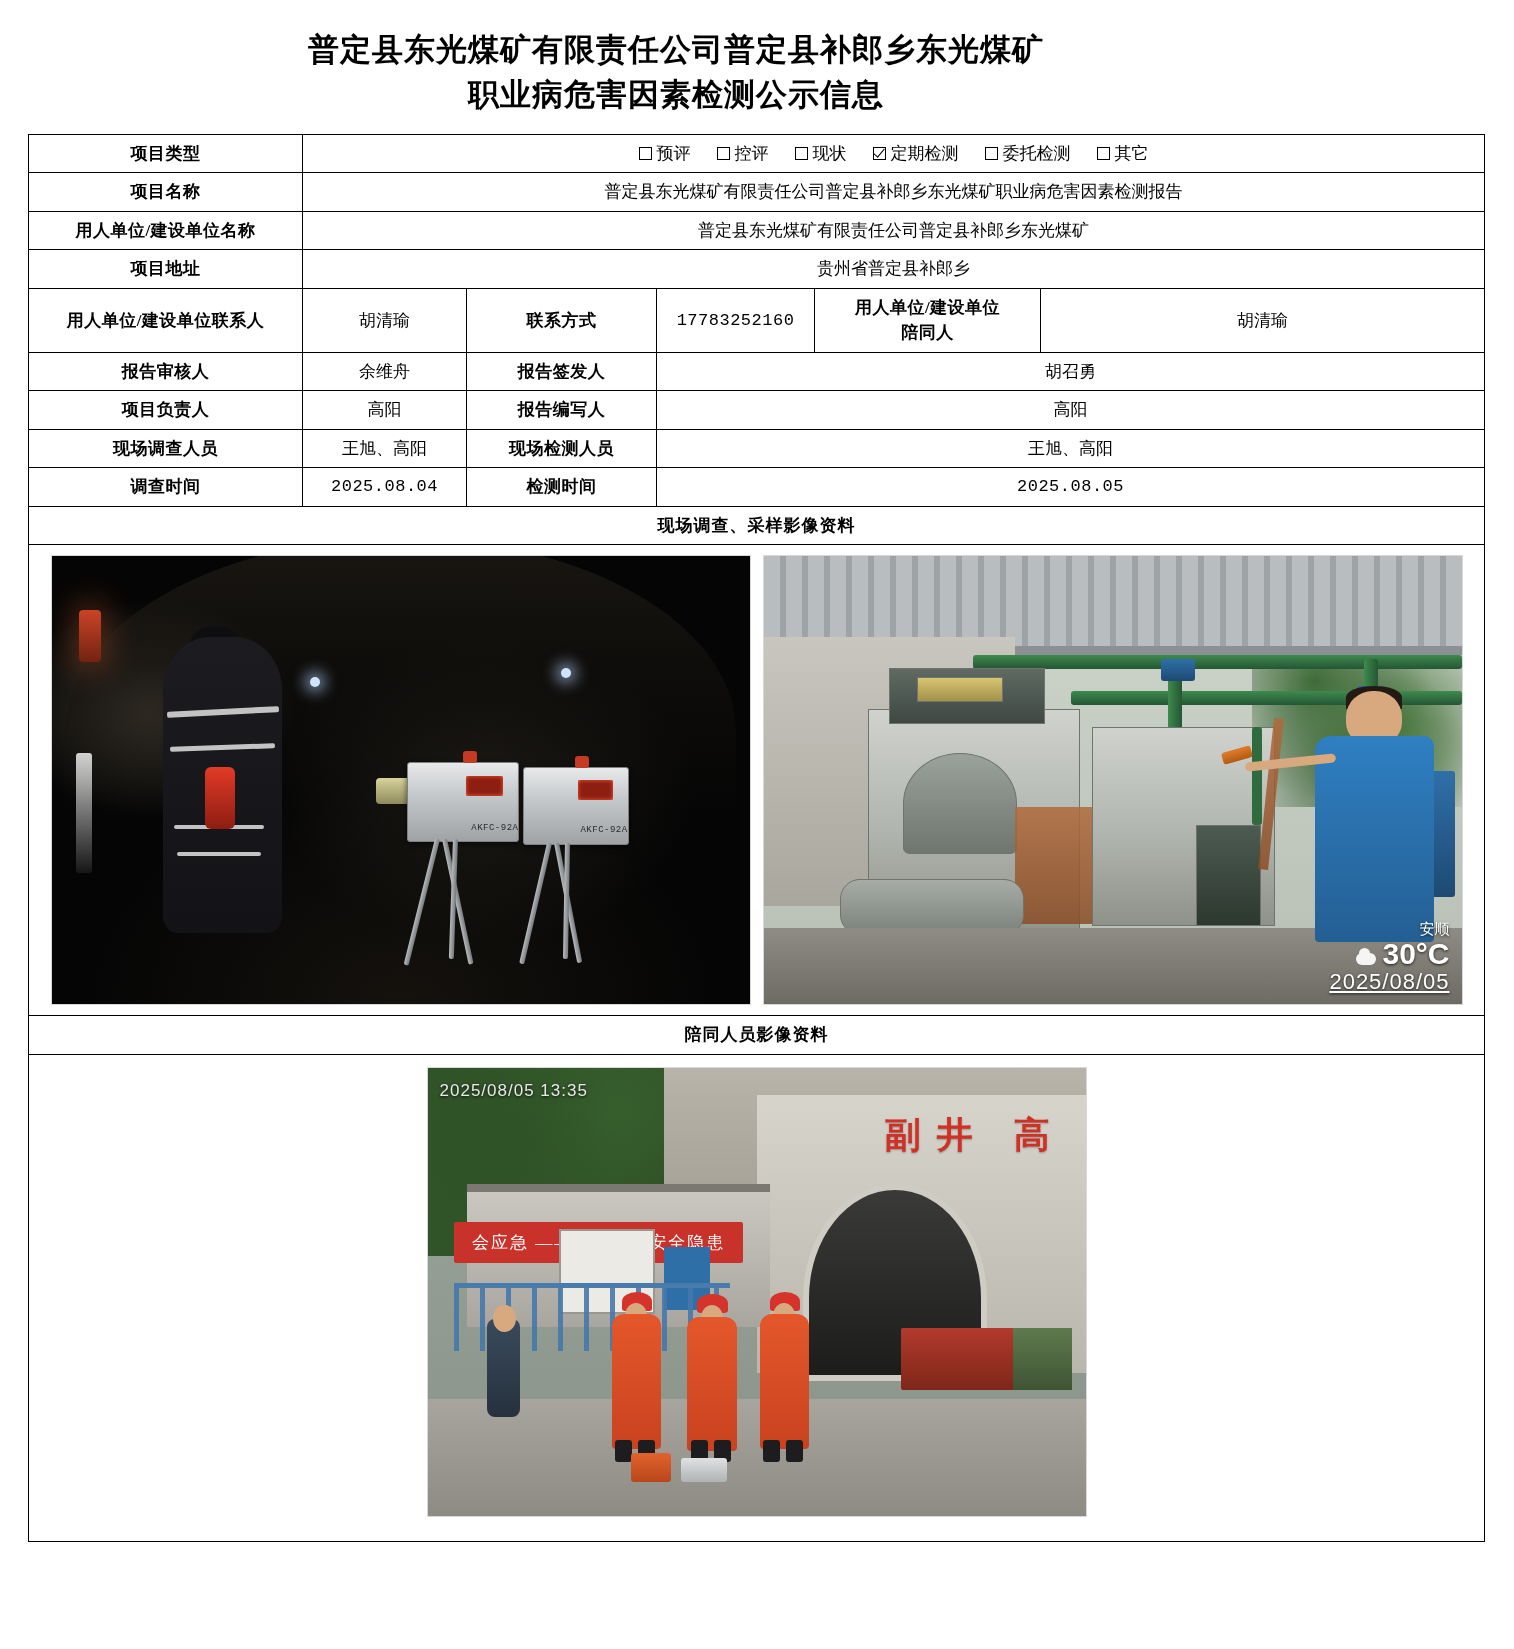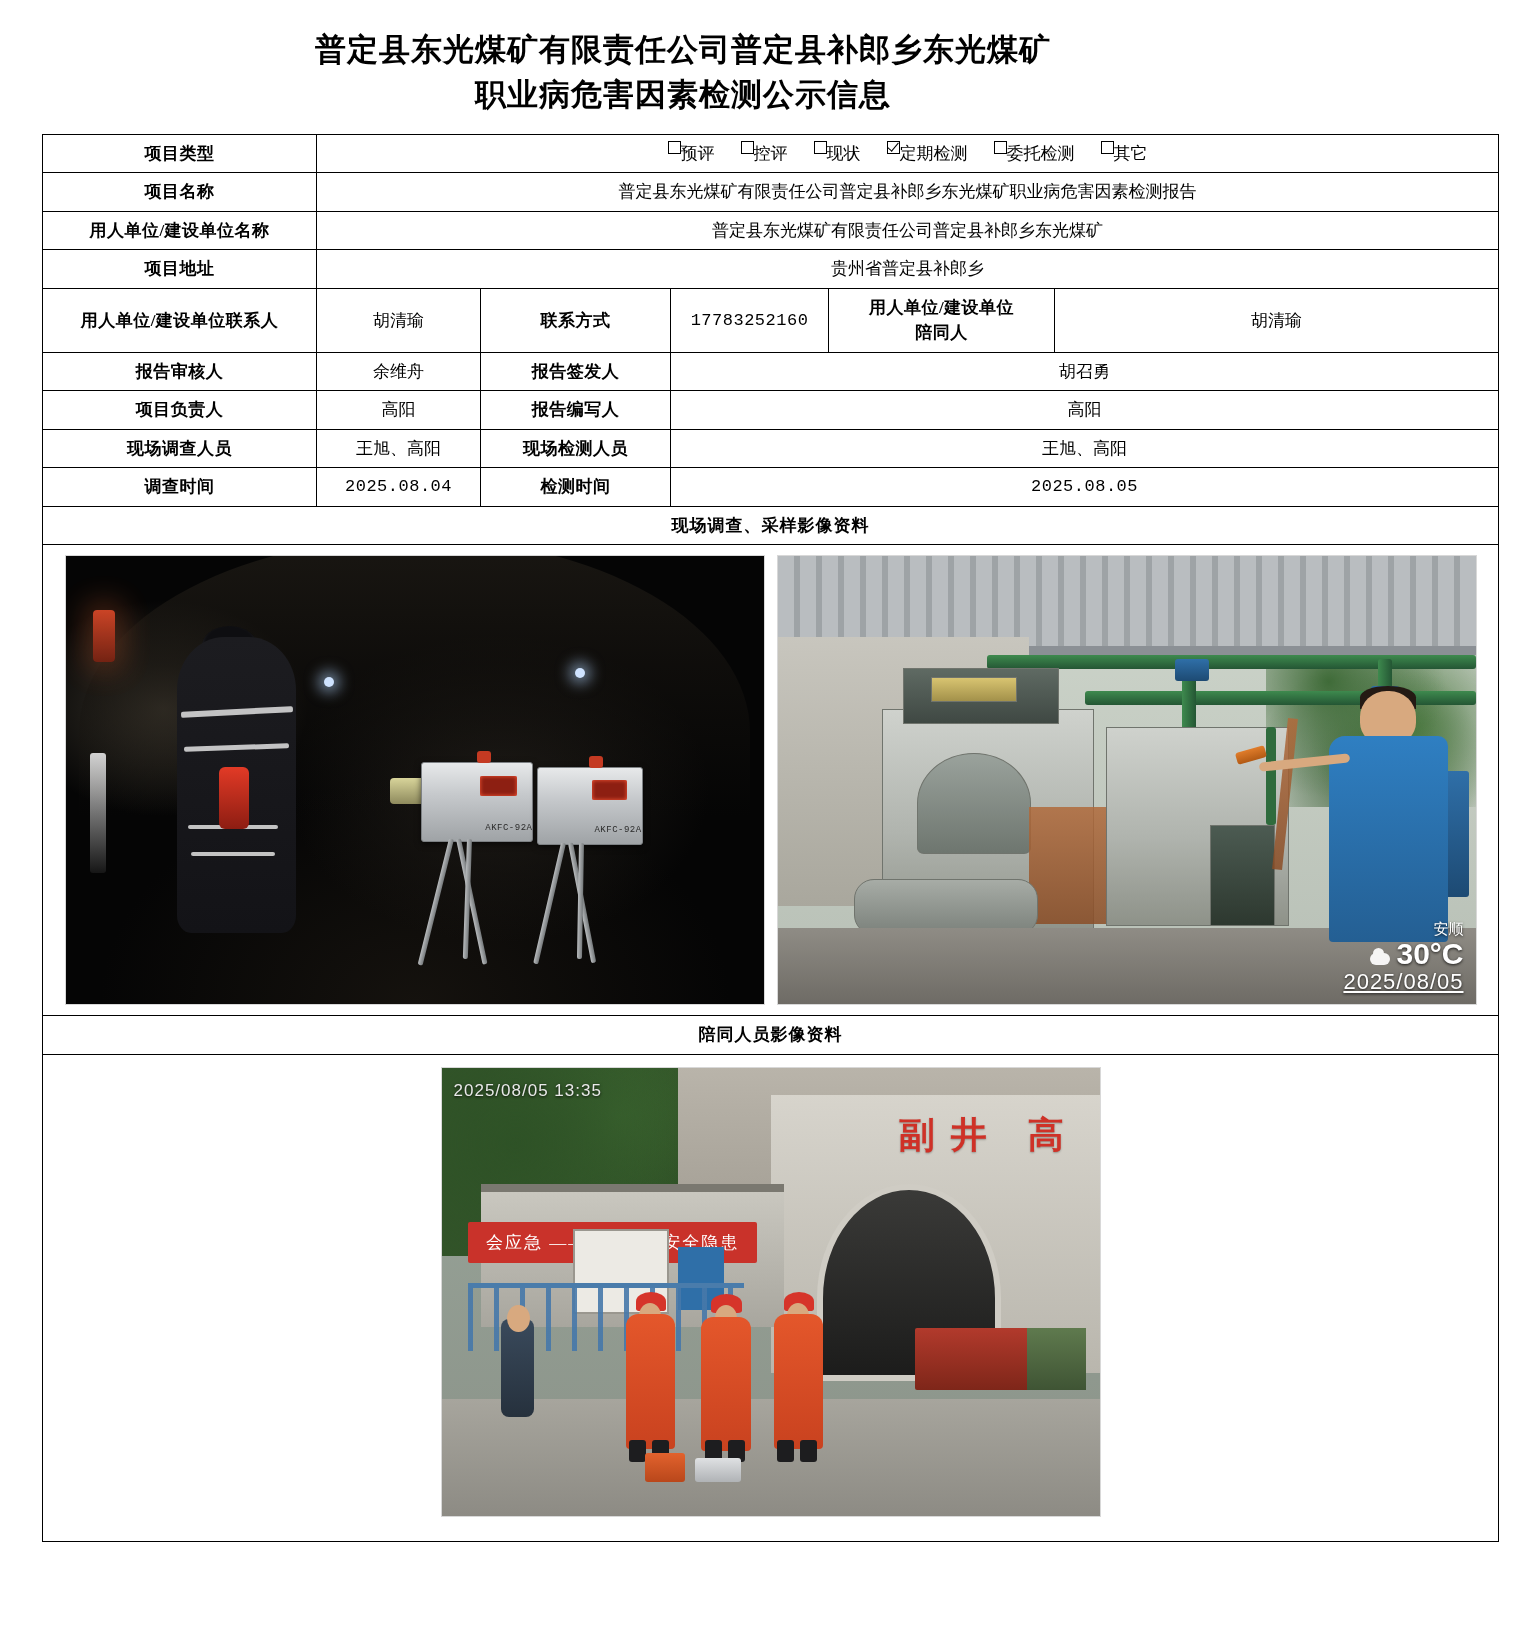--- a/index.html
+++ b/index.html
@@ -9,21 +9,21 @@
   }
   body {
     width: 1514px;
     min-height: 1649px;
     font-family: "Liberation Serif", "DejaVu Serif", serif;
     color: #000;
   }
   .page {
     width: 1352px;
     box-sizing: border-box;
-    padding: 22px 28px 10px 42px;
+    padding: 22px 28px 10px 28px;
   }
   .doc-title {
     text-align: center;
     font-family: "Liberation Serif", "DejaVu Serif", serif;
     font-weight: bold;
     font-size: 31px;
     line-height: 1.45;
     letter-spacing: 1px;
     margin: 6px 0 16px 0;
   }
@@ -59,21 +59,22 @@
   }
   .types {
     display: flex;
     justify-content: center;
     align-items: center;
     gap: 26px;
     font-size: 17px;
   }
   .type-item {
     display: inline-flex;
-    align-items: flex-start;
+    align-items: center;
+    gap: 5px;
     white-space: nowrap;
   }
   .box {
     display: inline-block;
     width: 13px;
     height: 13px;
     border: 1px solid #000;
     position: relative;
     box-sizing: border-box;
   }

